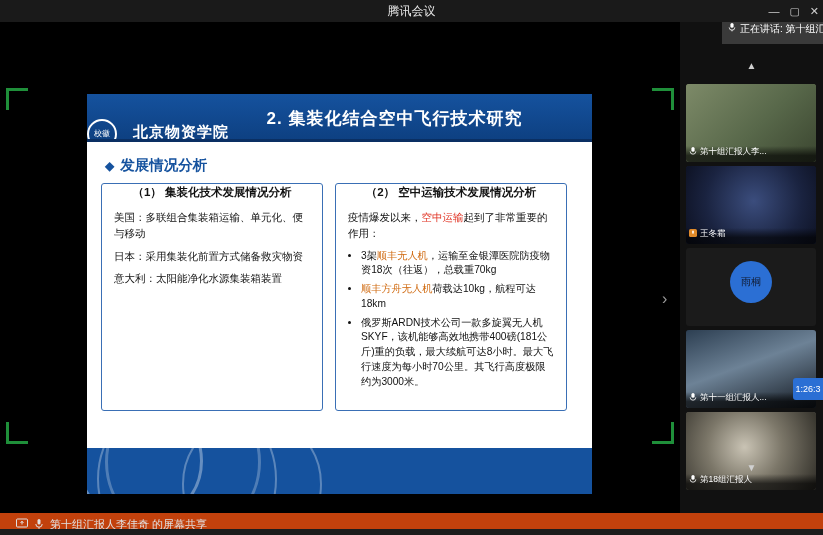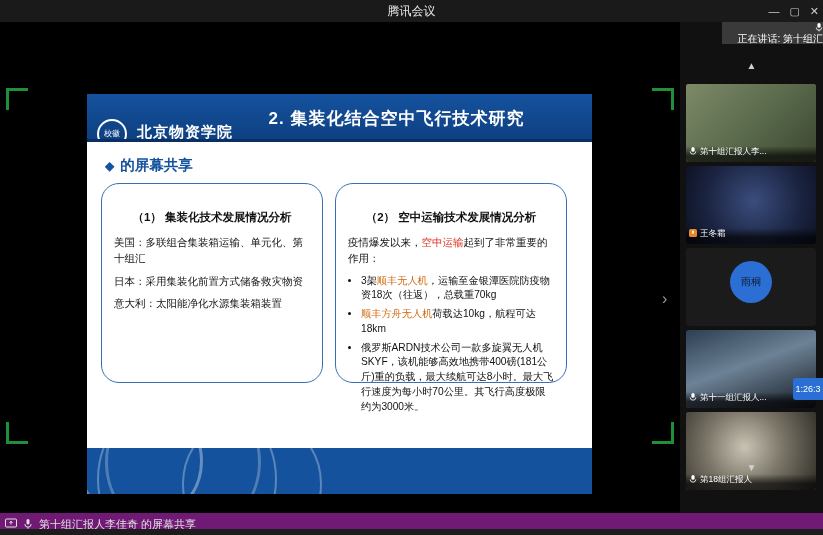--- a/index.html
+++ b/index.html
@@ -44,21 +44,21 @@
   }
   .slide-header {
     position: relative; height: 48px;
     background: linear-gradient(180deg,#15529e 0%, #0d3f80 100%);
     display: flex; align-items: center;
   }
   .slide-header:after {
     content: ""; position: absolute; left: 0; bottom: 0; width: 100%; height: 3px;
     background: #0a2f63;
   }
-  .logo-wrap { display: flex; align-items: center; padding-left: 10px; gap: 10px; margin-top: 32px; }
+  .logo-wrap { display: flex; align-items: center; gap: 16px; margin-top: 32px; }
   .logo-seal {
     width: 30px; height: 30px; border-radius: 50%;
     border: 2px solid #ffffff; color: #fff;
     display: flex; align-items: center; justify-content: center;
     font-size: 8px; line-height: 1;
   }
   .logo-text { color: #fff; line-height: 1.05; }
   .logo-cn { font-size: 15px; font-weight: bold; letter-spacing: 1px; }
   .logo-en { font-size: 4.5px; letter-spacing: .4px; }
   .slide-title {
@@ -67,22 +67,22 @@
     padding-right: 32px;
   }
   .slide-body { position: relative; padding: 10px 14px 0 14px; height: 352px; }
   .section-head {
     color: #15529e; font-size: 14.5px; font-weight: bold;
     display: flex; align-items: center; gap: 6px; margin: 4px 0 8px 4px;
   }
   .diamond { color: #15529e; font-size: 12px; }
   .boxes { display: flex; gap: 12px; }
   .rbox {
-    border: 1.6px solid #3a6fb5; border-radius: 18px;
-    padding: 26px 12px; height: 200px;
+    border: 1.6px solid #3a6fb5; border-radius: 3px;
+    padding: 1px 12px; height: 228px;
   }
   .rbox.left { width: 222px; }
   .rbox.right { width: 232px; }
   .rbox-title {
     text-align: center; font-size: 11.5px; color: #111; font-weight: bold;
     margin-bottom: 10px;
   }
   .rbox p { font-size: 10.5px; color: #111; line-height: 1.5; margin-bottom: 7px; }
   .rbox ul { margin: 0 0 0 13px; }
   .rbox li { font-size: 10.2px; color: #111; line-height: 1.45; margin-bottom: 4px; }
@@ -111,22 +111,22 @@
     color: #9a9a9a; font-size: 16px;
   }
   
   .panel {
     position: absolute; left: 680px; top: 22px; width: 143px; height: 491px;
     background: #111;
   }
   .speaking-tag {
     position: absolute; left: 722px; top: 22px; width: 101px; height: 22px;
     background: #3a3a3a; color: #fff; font-size: 10px;
-    display: flex; align-items: flex-end; padding-left: 6px;
-    overflow: hidden; white-space: nowrap; flex-direction: column;
+    display: flex; align-items: flex-start; padding-left: 6px;
+    overflow: hidden; white-space: nowrap;
   }
   .scroll-up {
     position: absolute; left: 680px; top: 60px; width: 143px; height: 18px;
     color: #d0d0d0; font-size: 10px; text-align: center;
   }
   .scroll-down {
     position: absolute; left: 680px; top: 462px; width: 143px; height: 18px;
     color: #d0d0d0; font-size: 10px; text-align: center;
   }
   .tile {
@@ -149,22 +149,22 @@
   .tile-photo { position: absolute; inset: 0; }
   .badge-time {
     position: absolute; right: 0; top: 378px; width: 30px; height: 22px;
     background: #2b6fd4; color: #fff; font-size: 9px;
     display: flex; align-items: center; justify-content: center;
     border-radius: 3px 0 0 3px;
   }
   
   .bottombar {
     position: absolute; left: 0; top: 513px; width: 823px; height: 22px;
-    background: #701a75; color: #e0e0e0; font-size: 11px;
-    display: flex; align-items: center; gap: 5px; padding-left: 5px;
+    background: #c2410c; color: #e0e0e0; font-size: 11px;
+    display: flex; align-items: center; gap: 5px; padding-left: 16px;
   }
   .bottombar .mini-ico { width: 12px; height: 12px; }
   .taskstrip {
     position: absolute; left: 0; top: 529px; width: 823px; height: 6px;
     background: #1c1c1c;
   }
 </style>
 </head>
 <body>
 
@@ -191,27 +191,27 @@
           <div class="logo-cn">北京物资学院</div>
           <div class="logo-en">BEIJING WUZI UNIVERSITY</div>
         </div>
       </div>
       <div class="slide-title">2. 集装化结合空中飞行技术研究</div>
     </div>
 
     <div class="slide-body">
       <div class="section-head">
         <span class="diamond">◆</span>
-        <span>的屏幕共享</span>
+        <span>发展情况分析</span>
       </div>
 
       <div class="boxes">
         <div class="rbox left">
           <div class="rbox-title">（1） 集装化技术发展情况分析</div>
-          <p>美国：多联组合集装箱运输、单元化、第十组汇</p>
+          <p>美国：多联组合集装箱运输、单元化、便与移动</p>
           <p>日本：采用集装化前置方式储备救灾物资</p>
           <p>意大利：太阳能净化水源集装箱装置</p>
         </div>
 
         <div class="rbox right">
           <div class="rbox-title">（2） 空中运输技术发展情况分析</div>
           <p>
             <span>疫情爆发以来，</span><span class="hl-red">空中运输</span><span>起到了非常重要的作用：</span>
           </p>
           <ul>

